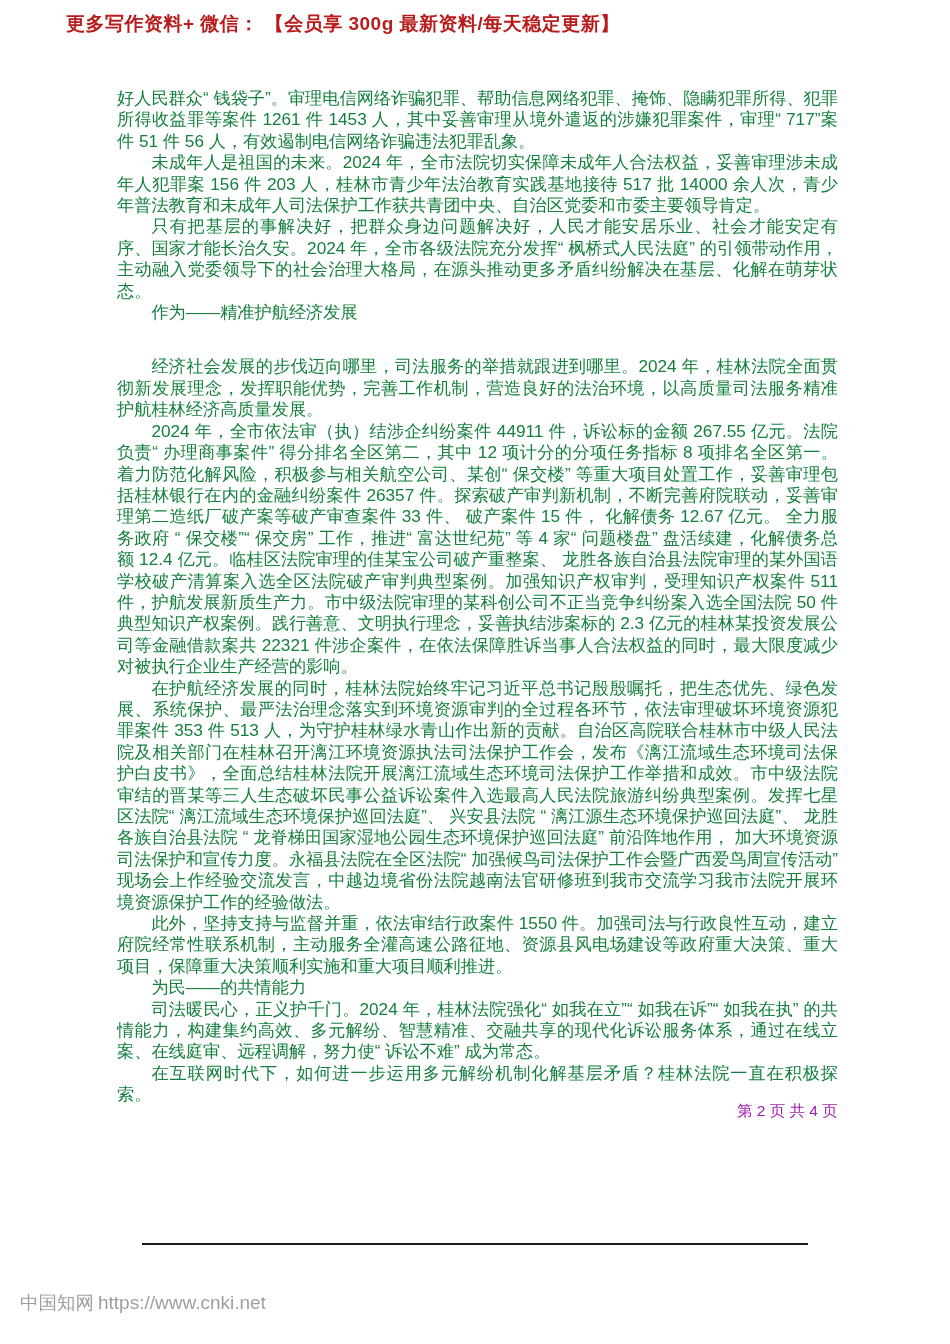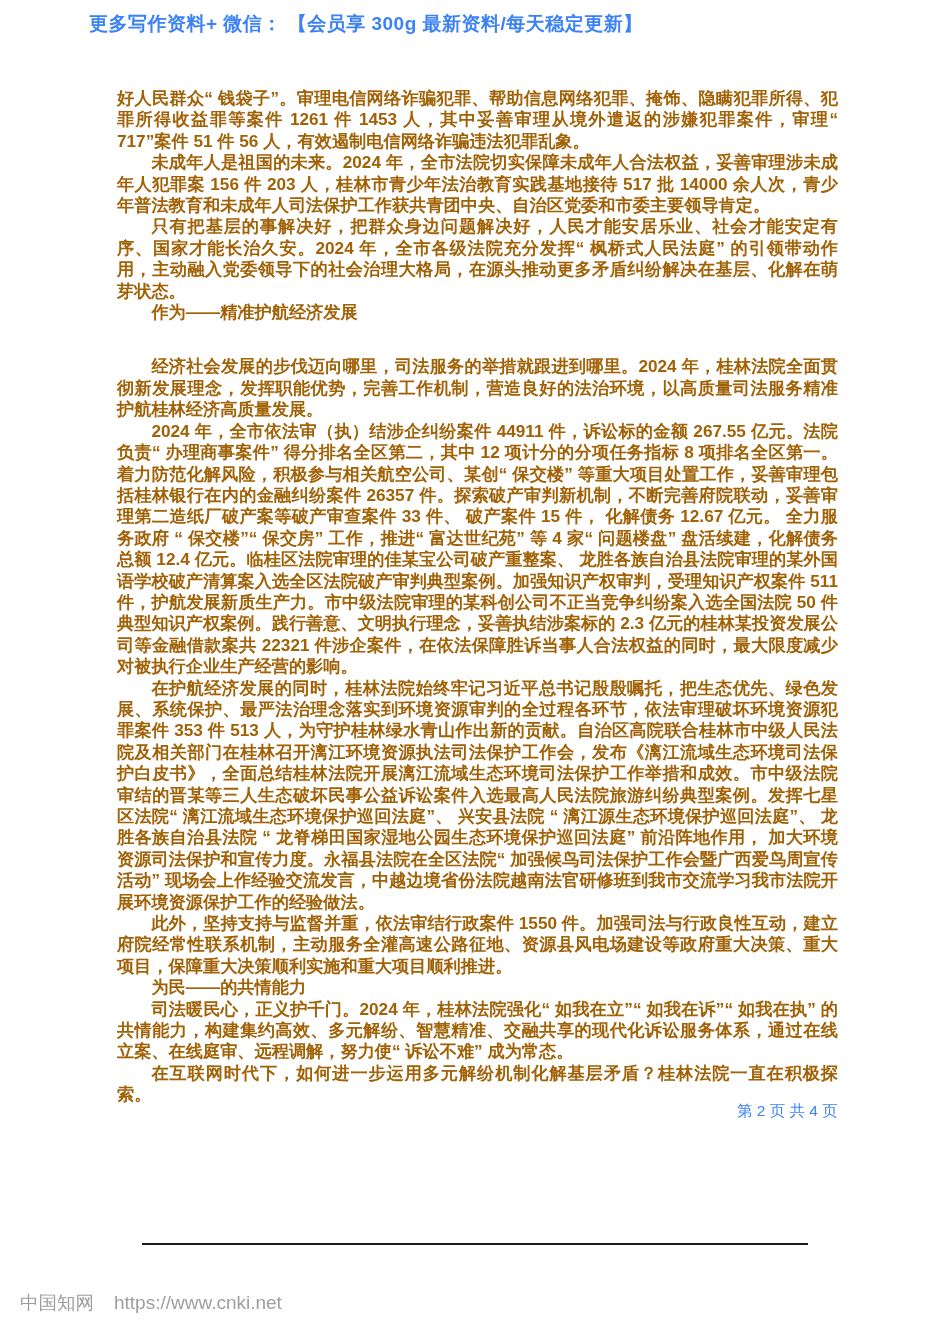--- a/index.html
+++ b/index.html
@@ -8,57 +8,55 @@
     background: #ffffff;
     position: relative;
     font-family: "Liberation Sans", "DejaVu Sans", sans-serif;
     overflow: hidden;
   }
   .promo-banner {
     position: absolute;
     left: 66px; top: 11px;
     font-size: 19px;
     font-weight: bold;
-    color: #3b82f6;
+    color: #b91c1c;
     letter-spacing: 0.5px;
     white-space: nowrap;
-    margin-left: 23px;
   }
   .doc-body {
     position: absolute;
     left: 117px; top: 88px;
     width: 721px;
-    color: #a16207;
+    color: #15803d;
     font-size: 17.2px;
     line-height: 21.4px;
     text-align: justify;
-    font-weight: bold;
   }
   .doc-body p { margin: 0; text-indent: 2em; }
   .doc-body p.no-indent { text-indent: 0; }
   .doc-body p.gap-after { margin-bottom: 33px; }
   .page-number {
     position: absolute;
     left: 737px; top: 1101px;
     font-size: 15.5px;
-    color: #3b82f6;
+    color: #a21caf;
     white-space: nowrap;
   }
   .divider-line {
     position: absolute;
     left: 142px; top: 1243px;
     width: 666px; height: 2px;
     background: #1c1c1c;
   }
   .site-footer {
     position: absolute;
     left: 20px; top: 1290px;
     display: flex;
     align-items: baseline;
-    gap: 20px;
+    gap: 4px;
     color: #9e9e9e;
   }
   .site-footer .brand { font-size: 18.5px; }
   .site-footer .url { font-size: 19px; }
 </style>
 </head>
 <body>
 
 <div class="promo-banner">更多写作资料+ 微信： 【会员享 300g 最新资料/每天稳定更新】</div>
 

